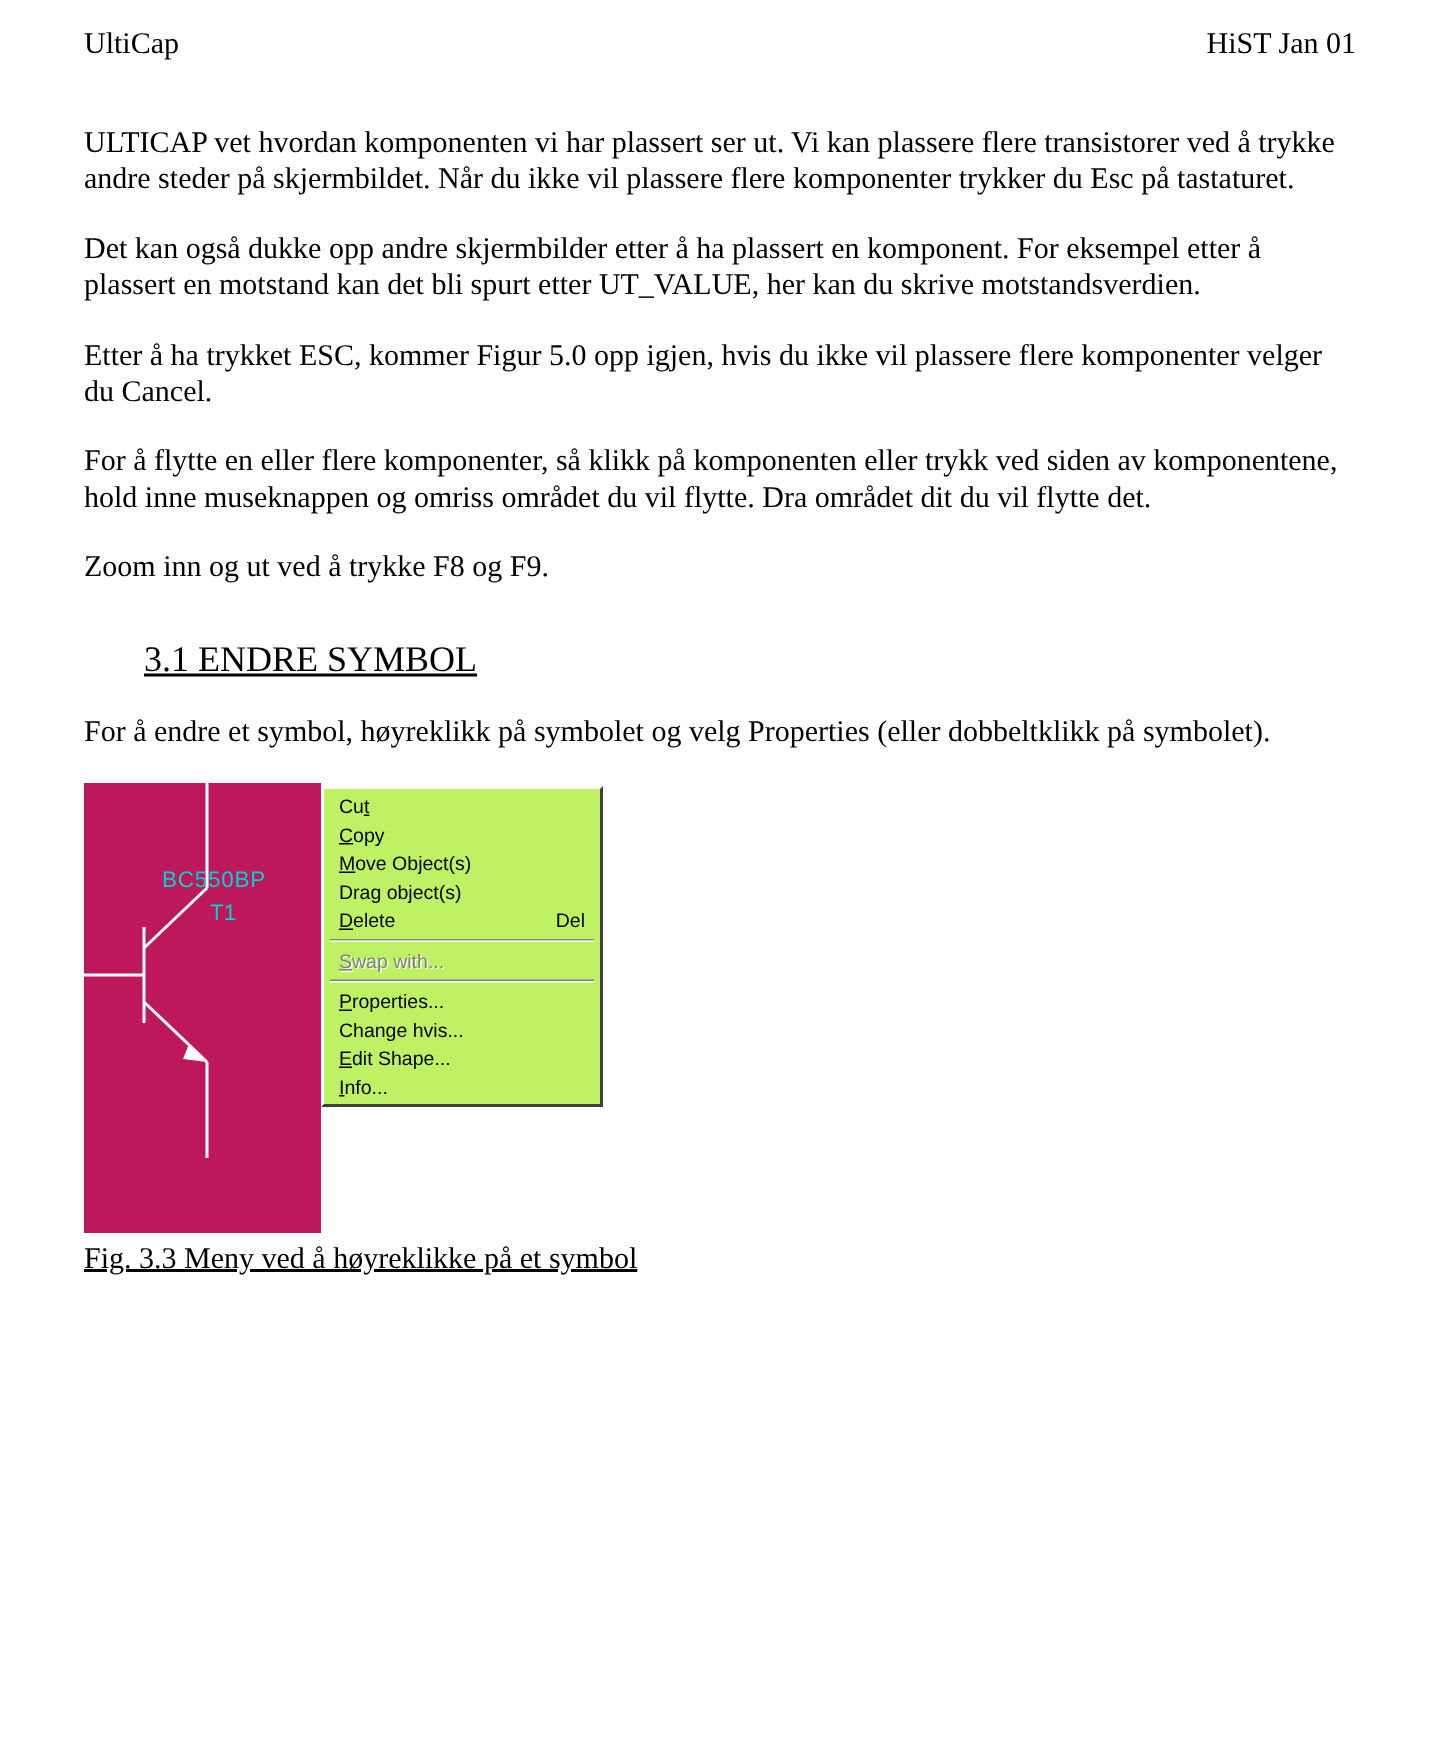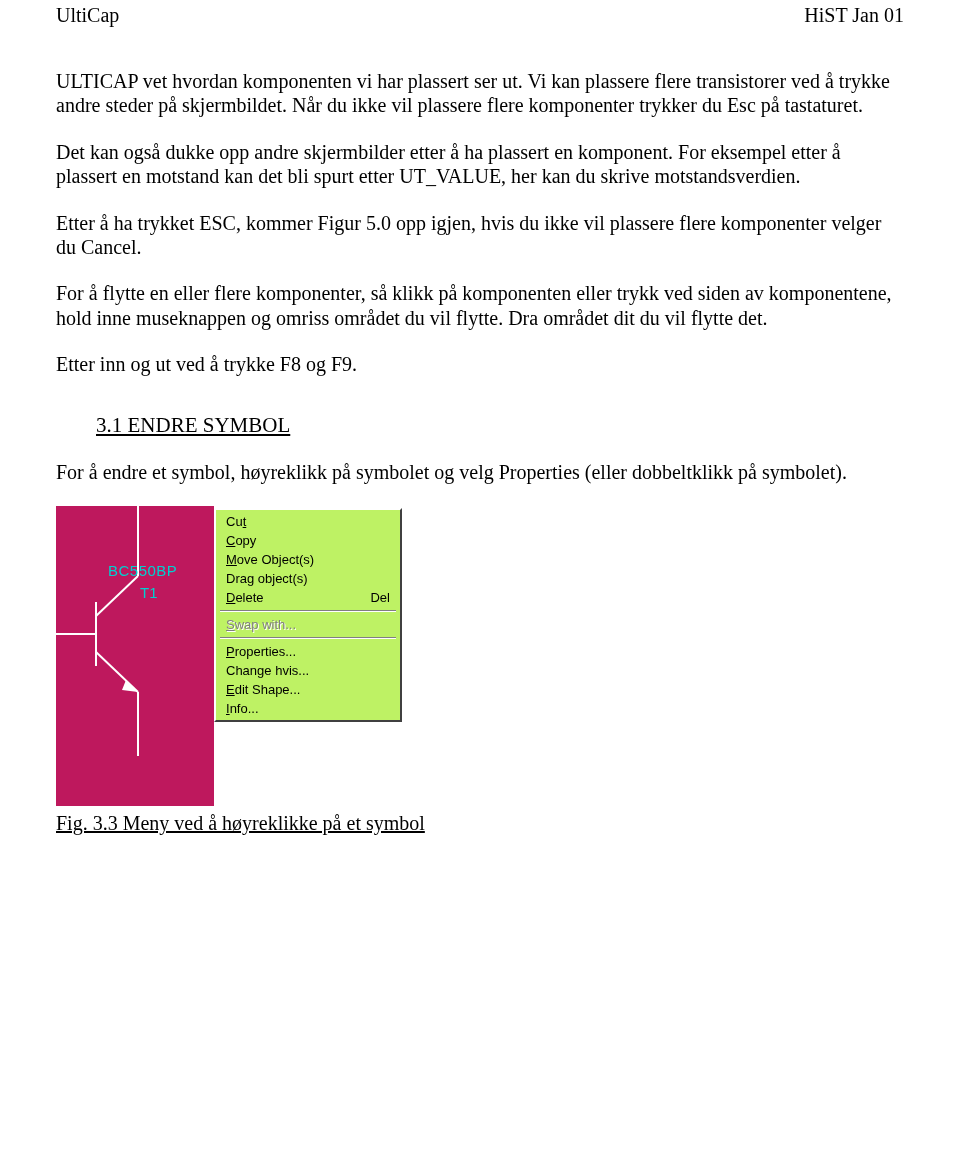--- a/index.html
+++ b/index.html
@@ -6,36 +6,36 @@
     margin: 0;
     padding: 0;
     background: #fff;
     font-family: "Times New Roman", Times, serif;
     color: #000;
   }
   .page {
     width: 960px;
     min-height: 1166px;
     box-sizing: border-box;
-    padding: 4px 56px 28px 56px;
+    padding: 18px 56px 28px 56px;
     position: relative;
   }
   .header-row {
     display: flex;
     justify-content: space-between;
     font-size: 20px;
     margin-bottom: 42px;
   }
   p {
     font-size: 20px;
     line-height: 1.22;
     margin: 0 0 22px 0;
   }
   .section-heading {
-    font-size: 21px;
+    font-size: 24px;
     text-decoration: underline;
     margin: 36px 0 22px 40px;
   }
   
   .embed {
     display: flex;
     align-items: flex-start;
     margin-top: 10px;
     margin-bottom: 6px;
   }
@@ -109,21 +109,21 @@
 
   <div class="header-row">
     <span>UltiCap</span>
     <span>HiST Jan 01</span>
   </div>
 
   <p>ULTICAP vet hvordan komponenten vi har plassert ser ut. Vi kan plassere flere transistorer ved å trykke andre steder på skjermbildet. Når du ikke vil plassere flere komponenter trykker du Esc på tastaturet.</p>
   <p>Det kan også dukke opp andre skjermbilder etter å ha plassert en komponent. For eksempel etter å plassert en motstand kan det bli spurt etter UT_VALUE, her kan du skrive motstandsverdien.</p>
   <p>Etter å ha trykket ESC, kommer Figur 5.0 opp igjen, hvis du ikke vil plassere flere komponenter velger du Cancel.</p>
   <p>For å flytte en eller flere komponenter, så klikk på komponenten eller trykk ved siden av komponentene, hold inne museknappen og omriss området du vil flytte. Dra området dit du vil flytte det.</p>
-  <p>Etter inn og ut ved å trykke F8 og F9.</p>
+  <p>Zoom inn og ut ved å trykke F8 og F9.</p>
 
   <div class="section-heading">3.1 ENDRE SYMBOL</div>
 
   <p>For å endre et symbol, høyreklikk på symbolet og velg Properties (eller dobbeltklikk på symbolet).</p>
 
   <div class="embed">
 
     <div class="schematic">
       <svg width="158" height="250">
         <g stroke="#ffffff" stroke-width="2" fill="none">

